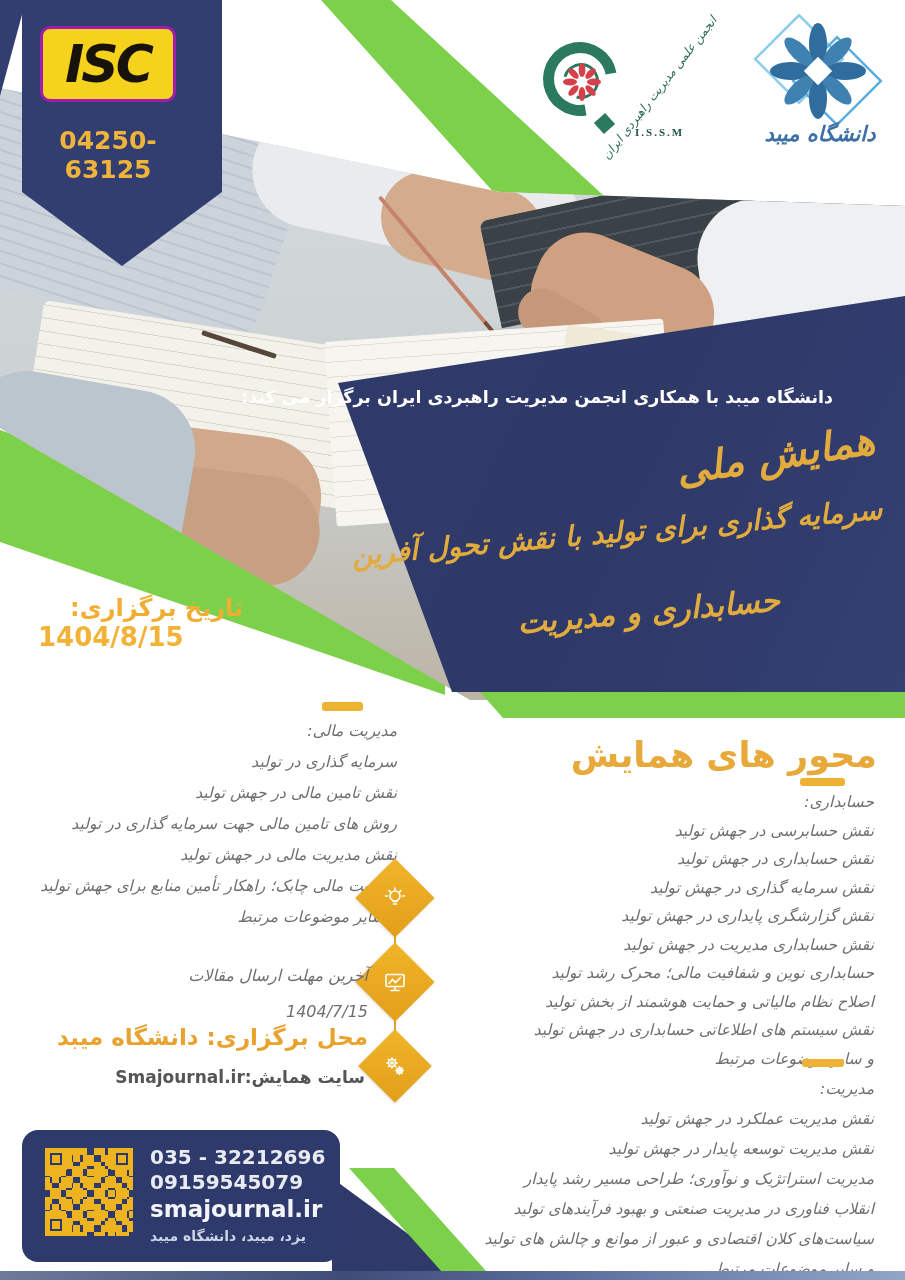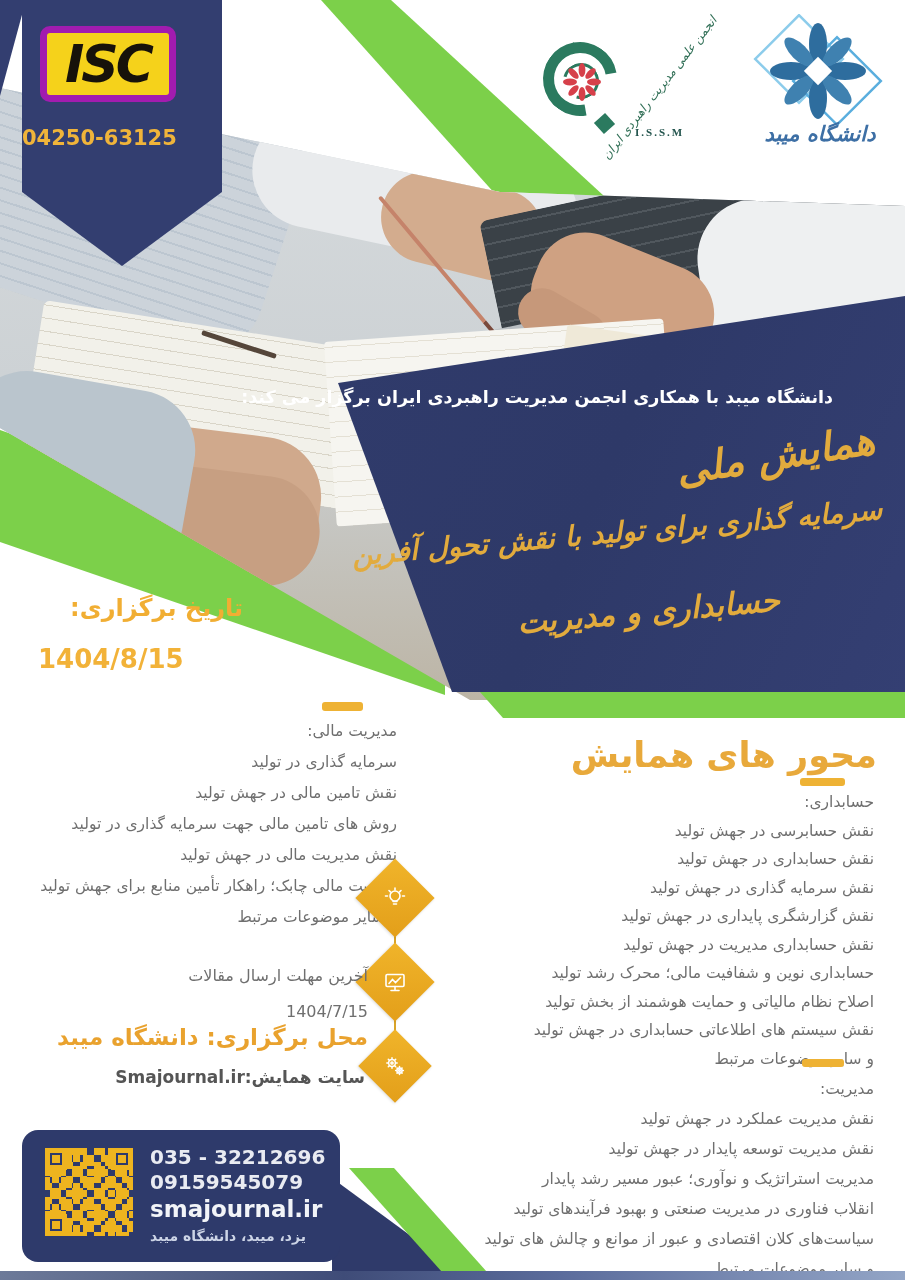--- a/index.html
+++ b/index.html
@@ -8,21 +8,21 @@
     font-family:"DejaVu Sans",sans-serif;}
   .abs{position:absolute;}
   .shape{position:absolute;inset:0;pointer-events:none;}
   .rtl{direction:rtl;unicode-bidi:plaintext;}
   
   #photo{position:absolute;inset:0;
     clip-path:polygon(0px 88px,500px 192px,905px 206px,905px 700px,470px 700px,0px 428px);
     background:linear-gradient(180deg,#d9dddf 0%,#ccd1d4 32%,#b3a48a 68%,#8d7355 100%);}
   .ph{position:absolute;border-radius:60px;}
   .callig{color:#e2ab3d;font-weight:bold;font-style:italic;white-space:nowrap;}
-  .bodytxt{color:#6f6f6f;font-size:15.5px;}
+  .bodytxt{color:#6f6f6f;font-size:15.5px;font-style:italic;}
   .list{position:absolute;text-align:right;}
   .list div{white-space:nowrap;}
   .diamond{position:absolute;width:56px;height:56px;background:linear-gradient(135deg,#f0b42a,#e39f1a);
     transform:rotate(45deg);box-shadow:0 1px 3px rgba(0,0,0,.15);}
   .diamond .ic{position:absolute;inset:0;display:flex;align-items:center;justify-content:center;transform:rotate(-45deg);}
   .bar{position:absolute;background:#eeb234;border-radius:3px;}
   
   #qr{position:absolute;left:45px;top:1148px;width:88px;height:88px;
     background:repeating-conic-gradient(#eeb41f 0% 25%,transparent 0% 50%) 0 0/14px 14px,
                repeating-conic-gradient(#eeb41f 0% 25%,transparent 0% 50%) 5px 7px/22px 22px;}
@@ -61,25 +61,25 @@
       background:repeating-linear-gradient(0deg,#f6f5f0 0 14px,#e4e0d4 14px 15px);"></div>
     <div class="ph" style="left:560px;top:335px;width:160px;height:95px;border-radius:4px;transform:rotate(8deg);background:#efe9d8;"></div>
     <div class="ph" style="left:10px;top:425px;width:310px;height:150px;transform:rotate(7deg);background:#d0a98c;"></div>
     <div class="ph" style="left:110px;top:470px;width:210px;height:110px;transform:rotate(7deg);background:#c79f82;"></div>
     <div class="ph" style="left:-40px;top:380px;width:230px;height:190px;transform:rotate(10deg);background:#bac5cd;"></div>
     <div class="ph" style="left:840px;top:390px;width:72px;height:52px;border-radius:26px;transform:rotate(-20deg);background:#d6d9db;"></div>
   </div>
 
   <div class="shape" style="clip-path:polygon(0px 0px,26px 0px,0px 96px);background:#333e70;"></div>
   <div class="shape" style="clip-path:polygon(22px 0px,222px 0px,222px 192px,122px 266px,22px 192px);background:#333e70;"></div>
-  <div class="abs" style="left:40px;top:26px;width:136px;height:76px;background:#f5d21b;border:7px solid #a21caf;border-radius:10px;
+  <div class="abs" style="left:40px;top:26px;width:136px;height:76px;background:#f5d21b;border:3px solid #a21caf;border-radius:10px;
               display:flex;align-items:center;justify-content:center;">
     <span style="font-weight:bold;font-style:italic;font-size:52px;color:#17120a;letter-spacing:-3px;line-height:1;">ISC</span>
   </div>
-  <div class="abs" style="left:22px;top:126px;width:172px;text-align:left;color:#f0b43a;font-weight:bold;font-size:21px;">04250-63125</div>
+  <div class="abs" style="left:22px;top:126px;width:172px;text-align:center;color:#f0b43a;font-weight:bold;font-size:25px;">04250-63125</div>
 
   <div class="abs" style="left:535px;top:30px;width:180px;height:125px;">
     <div style="position:absolute;left:8px;top:12px;width:74px;height:74px;border:11px solid #2b7a5f;border-radius:50%;border-right-color:transparent;transform:rotate(35deg);"></div>
     <div style="position:absolute;left:62px;top:86px;width:15px;height:15px;background:#2b7a5f;transform:rotate(48deg);"></div>
     <div style="position:absolute;left:28px;top:33px;width:36px;height:36px;border:3px solid #2b7a5f;border-radius:50%;border-left-color:transparent;transform:rotate(-30deg);"></div>
     <svg width="40" height="40" viewBox="0 0 40 40" style="position:absolute;left:27px;top:32px;">
       <g fill="#d6404a">
         <ellipse cx="20" cy="8" rx="3.4" ry="7"></ellipse>
           <ellipse cx="20" cy="32" rx="3.4" ry="7"></ellipse>
         <ellipse cx="8" cy="20" rx="7" ry="3.4"></ellipse>
@@ -118,21 +118,21 @@
               background:linear-gradient(115deg,#333e70 0%,#2e3968 55%,#38437a 100%);"></div>
   <div class="abs rtl" style="right:72px;top:387px;color:#ffffff;font-weight:bold;font-size:17.5px;white-space:nowrap;">دانشگاه میبد با همکاری انجمن مدیریت راهبردی ایران برگزار می کند:</div>
   <div class="abs callig" style="right:30px;top:432px;font-size:40px;transform:rotate(-9deg);">همایش ملی</div>
   <div class="abs callig" style="right:22px;top:516px;font-size:28px;transform:rotate(-5deg);">سرمایه گذاری برای تولید با نقش تحول آفرین</div>
   <div class="abs callig" style="right:125px;top:593px;font-size:31px;transform:rotate(-5deg);">حسابداری و مدیریت</div>
 
   <div class="shape" style="clip-path:polygon(480px 692px,905px 692px,905px 718px,503px 718px);background:#7cd04a;"></div>
 
   <div class="abs" style="left:38px;top:594px;width:205px;">
     <div class="rtl" style="color:#f1ae33;font-weight:bold;font-size:24px;">تاریخ برگزاری:</div>
-    <div style="color:#f2b238;font-weight:bold;font-size:26px;margin-top:22px;">1404/8/15</div>
+    <div style="color:#f2b238;font-weight:bold;font-size:26px;margin-top:0;">1404/8/15</div>
   </div>
 
   <div class="bar" style="left:322px;top:702px;width:41px;height:9px;"></div>
   <div class="list rtl bodytxt" style="right:508px;top:716px;line-height:31px;">
     <div>مدیریت مالی:</div>
     <div>سرمایه گذاری در تولید</div>
     <div>نقش تامین مالی در جهش تولید</div>
     <div>روش های تامین مالی جهت سرمایه گذاری در تولید</div>
     <div>نقش مدیریت مالی در جهش تولید</div>
     <div>مدیریت مالی چابک؛ راهکار تأمین منابع برای جهش تولید</div>
@@ -192,21 +192,21 @@
     <div>اصلاح نظام مالیاتی و حمایت هوشمند از بخش تولید</div>
     <div>نقش سیستم های اطلاعاتی حسابداری در جهش تولید</div>
     <div>و سایر موضوعات مرتبط</div>
   </div>
 
   <div class="bar" style="left:802px;top:1059px;width:42px;height:8px;"></div>
   <div class="list rtl bodytxt" style="right:31px;top:1074px;line-height:30px;">
     <div>مدیریت:</div>
     <div>نقش مدیریت عملکرد در جهش تولید</div>
     <div>نقش مدیریت توسعه پایدار در جهش تولید</div>
-    <div>مدیریت استراتژیک و نوآوری؛ عبور مسیر رشد پایدار</div>
+    <div>مدیریت استراتژیک و نوآوری؛ طراحی مسیر رشد پایدار</div>
     <div>انقلاب فناوری در مدیریت صنعتی و بهبود فرآیندهای تولید</div>
     <div>سیاست‌های کلان اقتصادی و عبور از موانع و چالش های تولید</div>
     <div>و سایر موضوعات مرتبط</div>
   </div>
 
   <div class="shape" style="clip-path:polygon(332px 1178px,460px 1272px,332px 1272px);background:#2f3a6a;"></div>
   <div class="shape" style="clip-path:polygon(349px 1168px,394px 1168px,487px 1272px,442px 1272px);background:#7cd04a;"></div>
   <div class="abs" style="left:0;top:1271px;width:905px;height:9px;background:linear-gradient(90deg,#6d7a99 0%,#3f4c78 38%,#5b6c9c 62%,#93a5c6 100%);"></div>
 
   <div class="abs" style="left:22px;top:1130px;width:318px;height:132px;background:#2e3a6b;border-radius:16px;"></div>

